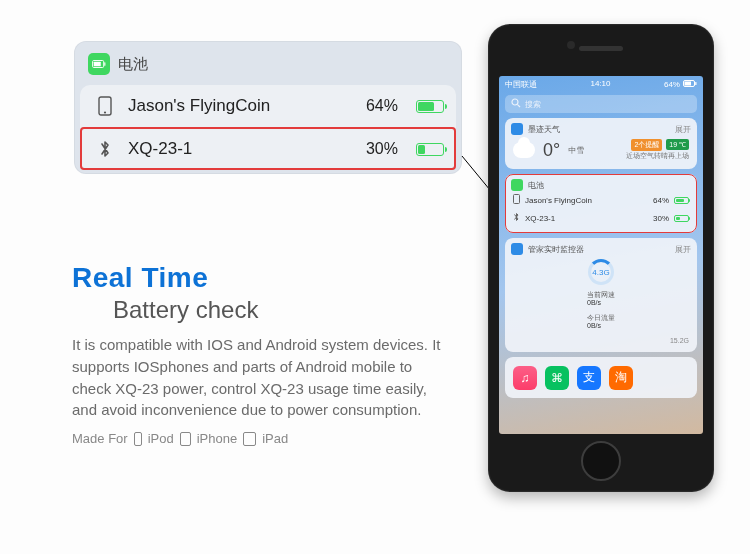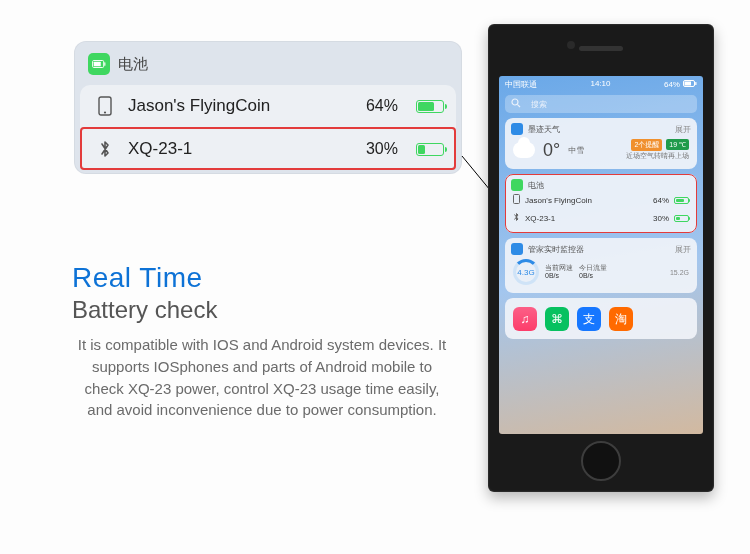--- a/index.html
+++ b/index.html
@@ -38,54 +38,54 @@
   .widget-row.hl { outline: 2px solid #e33b3b; outline-offset:-2px; border-radius:4px; }
   .dev-icon { width:22px; display:flex; justify-content:center; color:#555; }
   .dev-name { flex:1; font-size:17px; color:#222; }
   .dev-pct { font-size:16px; color:#222; margin-right:6px; }
   .batt { position:relative; width:28px; height:13px; border:1.5px solid #3fd760; border-radius:3px; }
   .batt::after { content:""; position:absolute; right:-4px; top:3px; width:2.5px; height:5px; background:#3fd760; border-radius:0 2px 2px 0; }
   .batt .fill { position:absolute; left:1px; top:1px; bottom:1px; background:#3fd760; border-radius:1.5px; }
 
   
   .copy { position:absolute; left:72px; top:262px; width:380px; }
-  .copy h1 { font-size:28px; font-weight:400; color:#0d72d6; letter-spacing:.5px; }
-  .copy h2 { font-size:24px; font-weight:300; color:#555; margin-top:2px; }
-  .copy p  { font-size:15px; line-height:1.45; color:#6b6b6b; margin-top:10px;text-align:center; }
+  .copy h1 { font-size:28px; font-weight:700; color:#0d72d6; letter-spacing:.5px; }
+  .copy h2 { font-size:24px; font-weight:300; color:#555; margin-top:2px;margin-left:41px; }
+  .copy p  { font-size:15px; line-height:1.45; color:#6b6b6b; margin-top:10px; }
   .madefor { margin-top:10px; font-size:13px; color:#888; display:flex; gap:6px; align-items:center; }
   .mf-ico { width:11px; height:14px; border:1.2px solid #888; border-radius:2px; display:inline-block; }
   .mf-ico.small{ width:8px; }
   .mf-ico.big{ width:13px; }
 
   
   .connector { position:absolute; left:0; top:0; width:750px; height:554px; pointer-events:none; }
 
   
   .phone {
     position:absolute; left:488px; top:24px;
     width:226px; height:468px;
-    background:#1a1a1a; border-radius:6px;
+    background:#1a1a1a; border-radius:22px;
     box-shadow: 0 6px 14px rgba(0,0,0,.28), inset 0 0 2px rgba(255,255,255,.25);
     padding:52px 11px 58px 11px;
   }
   .phone::before { content:""; position:absolute; top:22px; left:50%; transform:translateX(-50%);
     width:44px; height:5px; background:#333; border-radius:3px; }
   .phone::after { content:""; position:absolute; top:17px; left:79px;
     width:8px; height:8px; background:#2a2a2a; border-radius:50%; }
   .home { position:absolute; bottom:11px; left:50%; transform:translateX(-50%);
     width:40px; height:40px; border-radius:50%; border:2px solid #3d3d3d; background:#111; }
   .screen {
     width:100%; height:100%; border-radius:3px; overflow:hidden;
     background: linear-gradient(170deg,#6aa8e8 0%, #a3c6ee 55%, #d2b9a0 100%);
     font-size:8px; color:#fff;
   }
   .statusbar { display:flex; justify-content:space-between; padding:3px 6px 2px; font-size:8px; }
   .statusbar .r { display:flex; gap:3px; align-items:center; }
   .search { margin:3px 6px; height:18px; background:rgba(255,255,255,.28);
-    border-radius:5px; display:flex; align-items:center; gap:10px; padding:6px 6px; color:#eaf1fb; }
+    border-radius:5px; display:flex; align-items:center; gap:4px; padding:6px 6px; color:#eaf1fb; }
   .card {
     margin:5px 6px; background:rgba(240,243,248,.92); border-radius:8px;
     color:#333; padding:5px 6px 6px;
   }
   .card-hd { display:flex; align-items:center; gap:5px; font-size:8px; color:#555;text-align:center; }
   .card-hd .ico { width:12px; height:12px; border-radius:3px; }
   .card-hd .more { margin-left:auto; font-size:8px; color:#888; }
   .weather-body { display:flex; align-items:center; gap:8px; padding:4px 2px 2px; }
   .cloud { width:22px; height:16px; background:#fff; border-radius:10px; position:relative; }
   .cloud::before{content:"";position:absolute;width:12px;height:12px;background:#fff;border-radius:50%;top:-5px;left:5px;}
@@ -95,21 +95,21 @@
   .bo{background:#f0902e;} .bb{background:#1f9b4b;}
 
   .mini-row { display:flex; align-items:center; gap:5px; padding:3px 2px; font-size:8px; }
   .mini-row .nm { flex:1; overflow:hidden; white-space:nowrap; text-overflow:ellipsis; }
   .mini-row .pc { font-size:8px; }
   .mbatt { width:15px; height:7px; border:1px solid #3fd760; border-radius:2px; position:relative; }
   .mbatt::after{content:"";position:absolute;right:-2px;top:1.5px;width:1.5px;height:3px;background:#3fd760;border-radius:0 1px 1px 0;}
   .mbatt .mf{position:absolute;left:1px;top:1px;bottom:1px;background:#3fd760;border-radius:1px;}
   .card.hl { outline:1.5px solid #e33b3b; outline-offset:-1px; }
 
-  .net-body { display:flex; align-items:center; gap:6px; padding:4px 2px 2px; font-size:7px; }
+  .net-body { display:flex; align-items:center; gap:6px; padding:4px 2px 2px; font-size:7px;flex-direction:column; }
   .ring { width:26px; height:26px; border-radius:50%; border:3px solid #cfe3f7; border-top-color:#2e8be6;
           display:flex;align-items:center;justify-content:center;color:#2e8be6;font-size:8px;}
   .net-col { display:flex; flex-direction:column; line-height:1.2; color:#666; }
   .net-col b { color:#333; font-weight:500; }
   .net-total{margin-left:auto;color:#888;}
 
   .siri-apps { display:flex; gap:8px; padding:4px 2px 2px; }
   .app { width:24px; height:24px; border-radius:6px; display:flex;align-items:center;justify-content:center;font-size:12px;color:#fff;}
   .a1{background:linear-gradient(#fc5f87,#fc3d6a);} .a2{background:#07c160;}
   .a3{background:#1677ff;} .a4{background:#ff6a00;}
@@ -158,20 +158,29 @@
 </div>
 
 <svg class="connector">
   <line x1="462" y1="156" x2="518" y2="224" stroke="#000" stroke-width="1"></line>
 </svg>
 
 <div class="copy">
   <h1>Real Time</h1>
   <h2>Battery check</h2>
   <p>It is compatible with IOS and Android system devices. It supports IOSphones and parts of Android mobile to check XQ-23 power, control XQ-23 usage time easily, and avoid inconvenience due to power consumption.</p>
+  <div class="madefor">
+    <span>Made  For</span>
+    <span class="mf-ico small"></span>
+    <span>iPod</span>
+    <span class="mf-ico"></span>
+    <span>iPhone</span>
+    <span class="mf-ico big"></span>
+    <span>iPad</span>
+  </div>
 </div>
 
 <div class="phone">
   <div class="screen">
 
     <div class="statusbar">
       <span>中国联通</span>
       <span>14:10</span>
       <span class="r">
         <span>64%</span>

